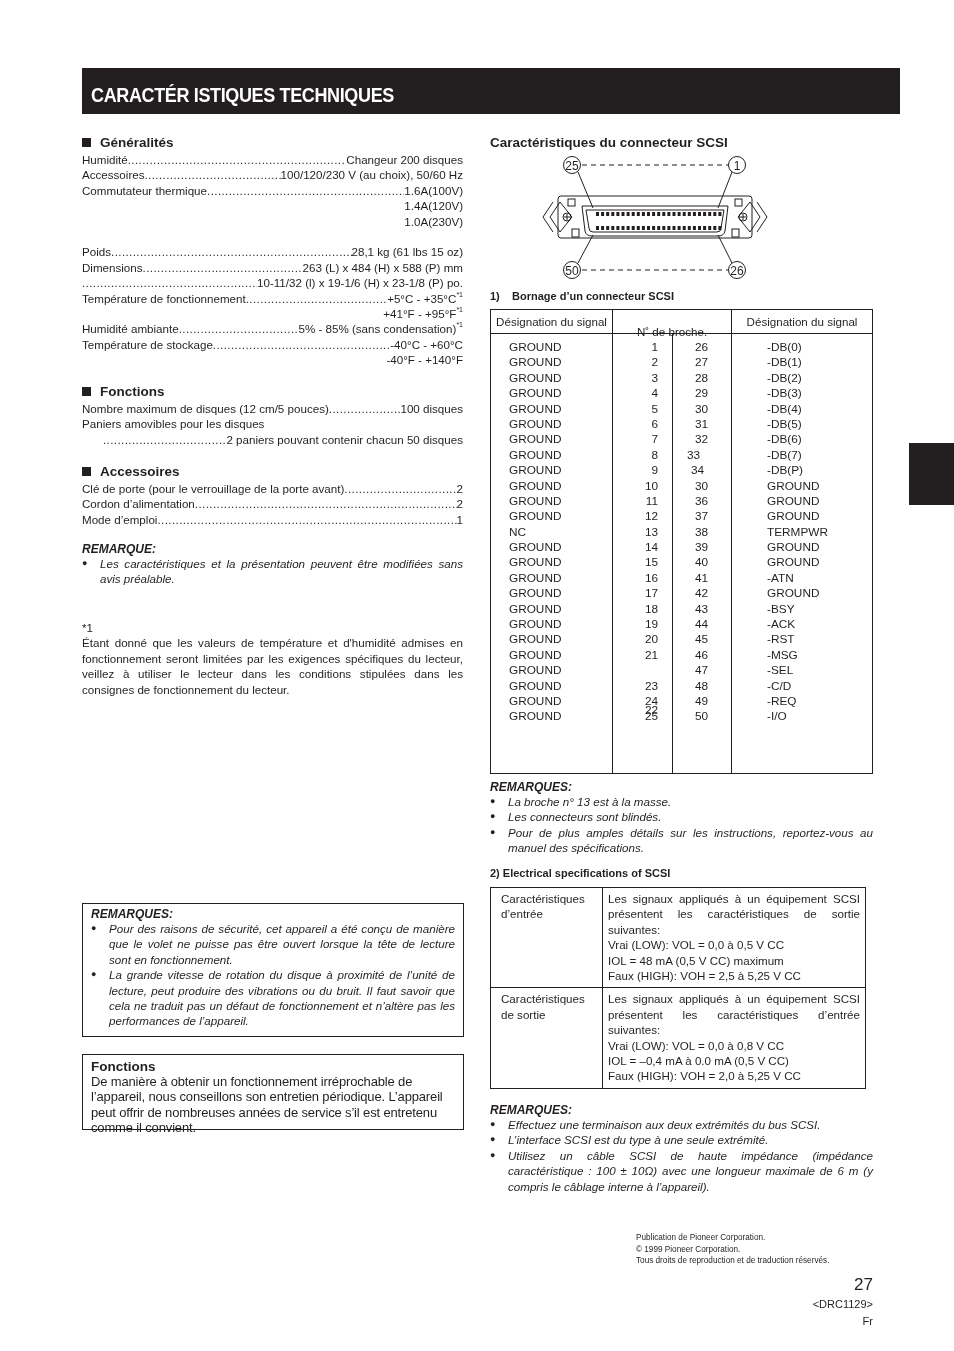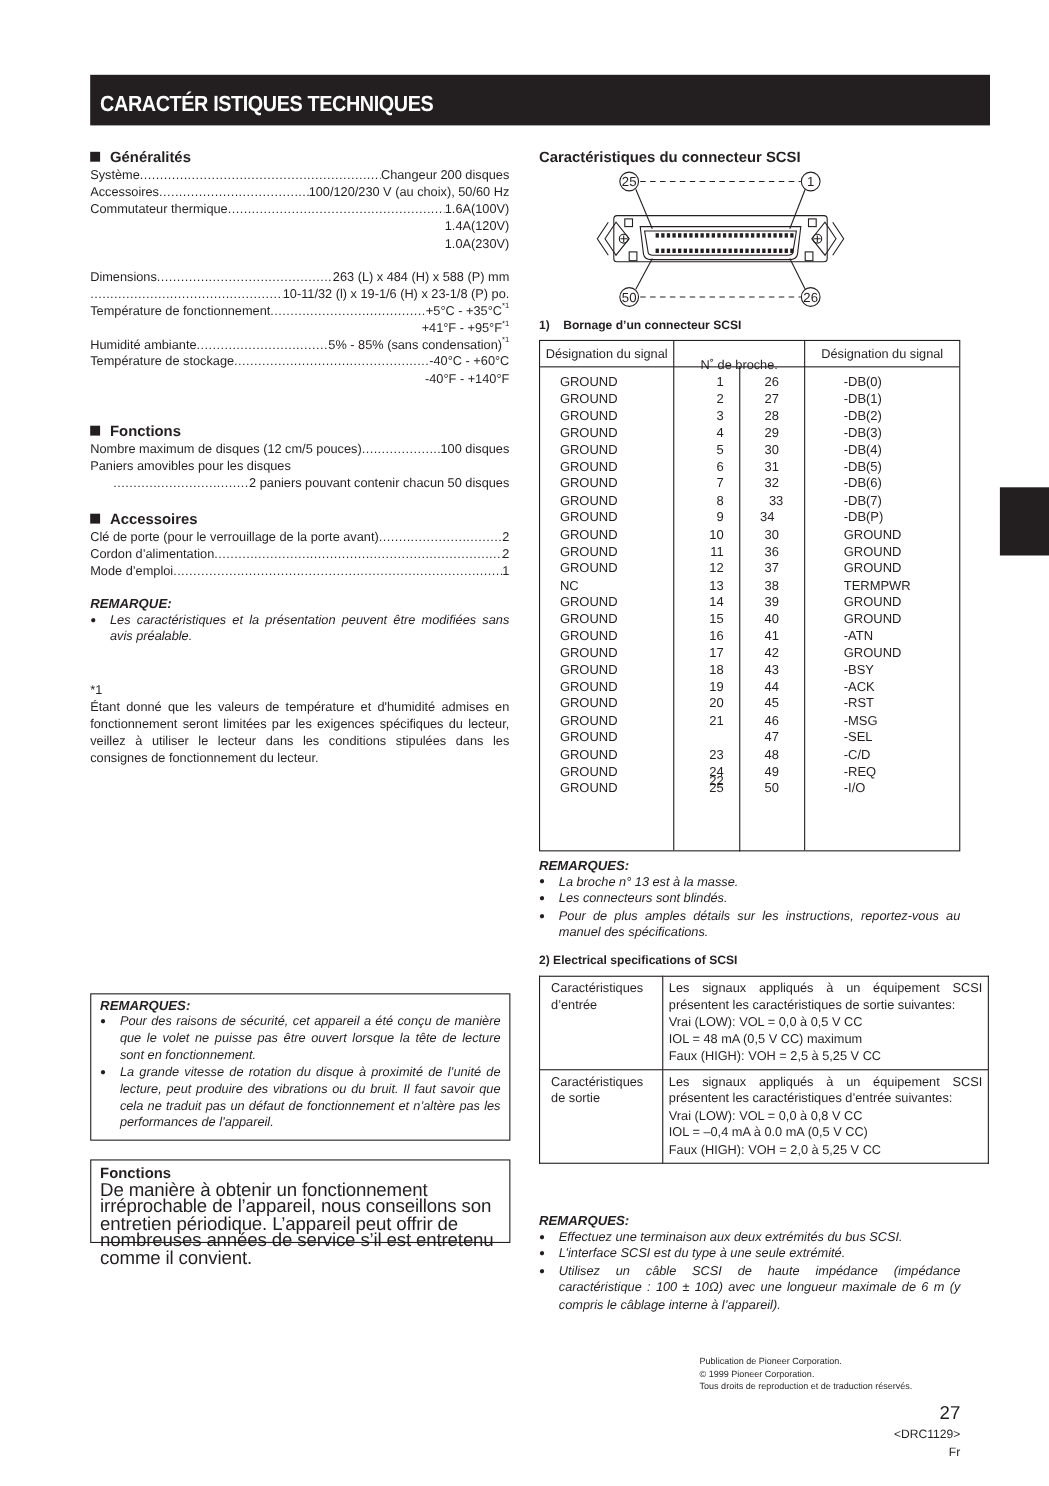--- a/index.html
+++ b/index.html
@@ -39,37 +39,42 @@
 </div>
 <div class="abs side-tab"></div>
 
 <div class="abs" style="left:82px; top:135px; width:381px;">
   <div class="h3">
       <span class="sq"></span>
       <span>Généralités</span>
     </div>
   <div class="txt" style="margin-top:2px;" id="gen-rows">
       <div class="row">
-        <span class="lbl">Système</span>
+        <span class="lbl">Humidité</span>
         <span class="dots"></span>
         <span class="val"><span class="val">Changeur 200 disques</span></span>
       </div>
       <div class="row">
         <span class="lbl">Accessoires</span>
         <span class="dots"></span>
         <span class="val"><span class="val">100/120/230 V (au choix), 50/60 Hz</span></span>
       </div>
       <div class="row">
         <span class="lbl">Commutateur thermique</span>
         <span class="dots"></span>
         <span class="val"><span class="val">1.6A(100V)</span></span>
       </div>
       <div class="right"><span>1.4A(120V)</span></div>
       <div class="right"><span>1.0A(230V)</span></div>
       <div style="height:15.4px"></div>
+      <div class="row">
+        <span class="lbl">Poids</span>
+        <span class="dots"></span>
+        <span class="val"><span class="val">28,1 kg (61 lbs 15 oz)</span></span>
+      </div>
       <div class="row">
         <span class="lbl">Dimensions</span>
         <span class="dots"></span>
         <span class="val"><span class="val">263 (L) x 484 (H) x 588 (P) mm</span></span>
       </div>
       <div class="row">
         <span class="lbl"></span>
         <span class="dots"></span>
         <span class="val"><span class="val">10-11/32 (l) x 19-1/6 (H) x 23-1/8 (P) po.</span></span>
       </div>
@@ -160,21 +165,21 @@
       </div>
       <div class="bullet">
         <span class="dot">●</span>
         <span class="bt">La grande vitesse de rotation du disque à proximité de l’unité de lecture, peut produire des vibrations ou du bruit. Il faut savoir que cela ne traduit pas un défaut de fonctionnement et n’altère pas les performances de l’appareil.</span>
       </div>
     </div>
 </div>
 
 <div class="abs box" style="left:82px; top:1054px; width:382px; height:76px; padding:4px 6px 0 8px;">
   <div style="font-weight:bold; font-size:13.5px;">Fonctions</div>
-  <div class="txt" style="font-size:17px; letter-spacing:-0.15px;">De manière à obtenir un fonctionnement irréprochable de l’appareil, nous conseillons son entretien périodique. L’appareil peut offrir de nombreuses années de service s’il est entretenu comme il convient.</div>
+  <div class="txt" style="font-size:13px; letter-spacing:-0.15px;">De manière à obtenir un fonctionnement irréprochable de l’appareil, nous conseillons son entretien périodique. L’appareil peut offrir de nombreuses années de service s’il est entretenu comme il convient.</div>
 </div>
 
 <div class="abs" style="left:490px; top:135px; font-weight:bold; font-size:13.5px;">Caractéristiques du connecteur SCSI</div>
 
 <svg class="abs" style="left:540px; top:150px;" width="230" height="132" viewBox="0 0 230 132">
   <g fill="none" stroke="#231f20" stroke-width="1">
 
     <rect x="18" y="46" width="194" height="42" rx="3"></rect>
 
     <path d="M46 60 L184 60 L181 78 Q181 82 177 82 L53 82 Q49 82 49 78 Z"></path>
@@ -320,21 +325,21 @@
       </div>
       <div style="position:relative; height:15.4px;">
         <span style="position:absolute; left:18px;">GROUND</span>
         <span style="position:absolute; right:214px; text-align:right;">7</span>
         <span style="position:absolute; left:204px;">32</span>
         <span style="position:absolute; left:276px;">-DB(6)</span>
       </div>
       <div style="position:relative; height:15.4px;">
         <span style="position:absolute; left:18px;">GROUND</span>
         <span style="position:absolute; right:214px; text-align:right;">8</span>
-        <span style="position:absolute; left:208px;text-align:right;">33</span>
+        <span style="position:absolute; left:196px;text-align:right;">33</span>
         <span style="position:absolute; left:276px;">-DB(7)</span>
       </div>
       <div style="position:relative; height:15.4px;">
         <span style="position:absolute; left:18px;">GROUND</span>
         <span style="position:absolute; right:214px; text-align:right;">9</span>
         <span style="position:absolute; left:200px;">34</span>
         <span style="position:absolute; left:276px;">-DB(P)</span>
       </div>
       <div style="position:relative; height:15.4px;">
         <span style="position:absolute; left:18px;">GROUND</span>
@@ -448,21 +453,21 @@
       </div>
       <div class="bullet">
         <span class="dot">●</span>
         <span class="bt">Pour de plus amples détails sur les instructions, reportez-vous au manuel des spécifications.</span>
       </div>
     </div>
 </div>
 
 <div class="abs sub-h" style="left:490px; top:867px;">2) Electrical specifications of SCSI</div>
 
-<table class="abs elec" style="left:490px; top:887px; width:409px;">
+<table class="abs elec" style="left:490px; top:887px; width:376px;">
   <tbody id="elec-rows">
       <tr>
         <td style="width:96px;">
           <div>Caractéristiques</div>
           <div>d’entrée</div>
         </td>
         <td style="padding-left:5px; text-align:justify;">
           <div>Les signaux appliqués à un équipement SCSI présentent les caractéristiques de sortie suivantes:</div>
           <div>Vrai (LOW): VOL = 0,0 à 0,5 V CC</div>
           <div>IOL = 48 mA (0,5 V CC) maximum</div>

